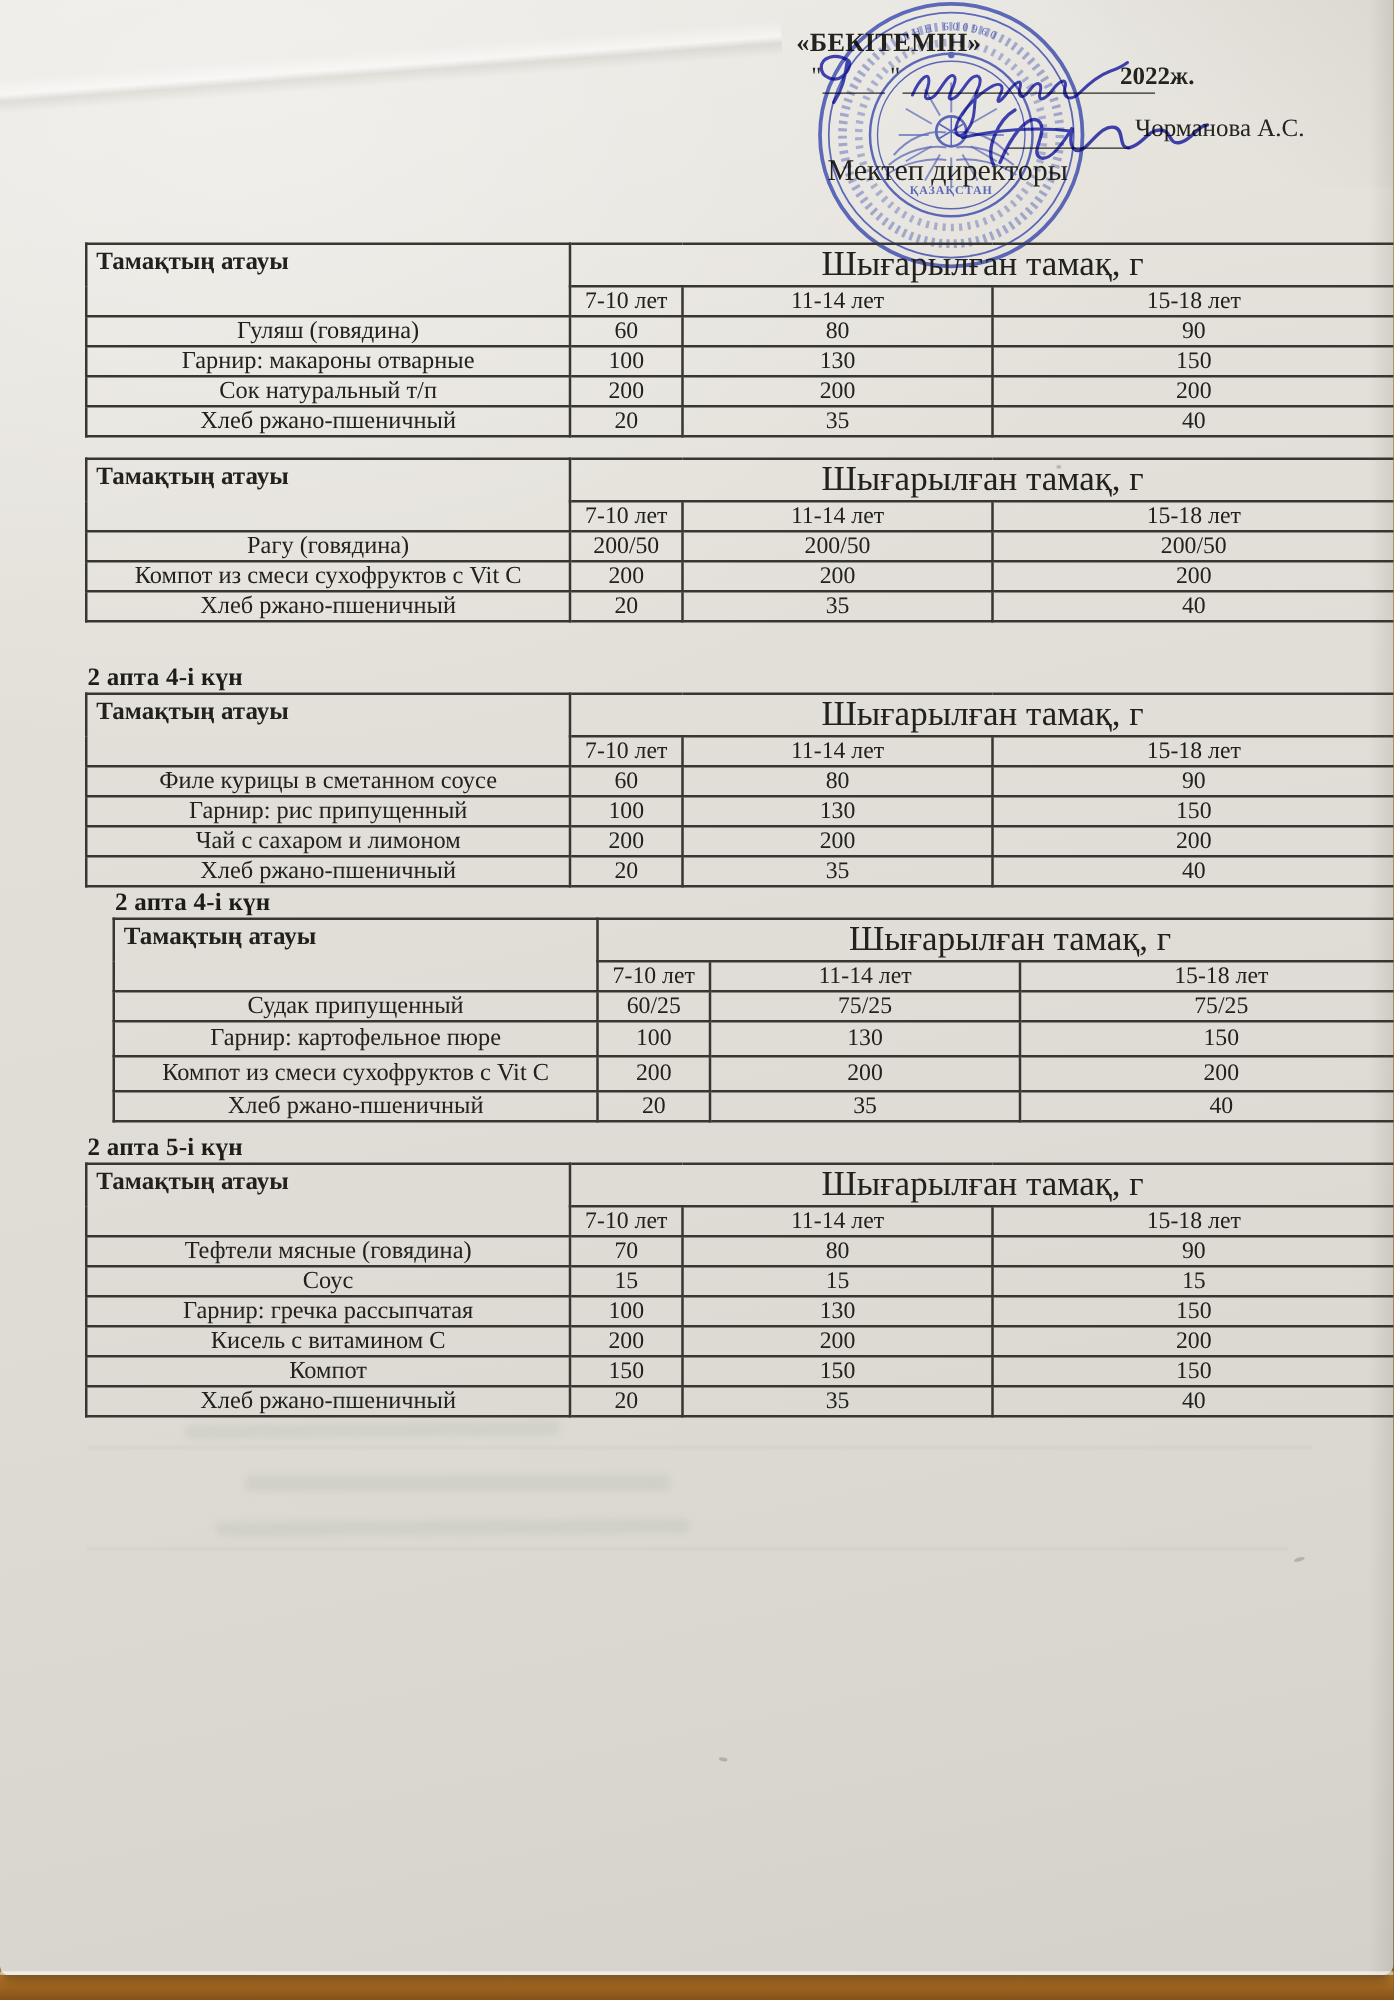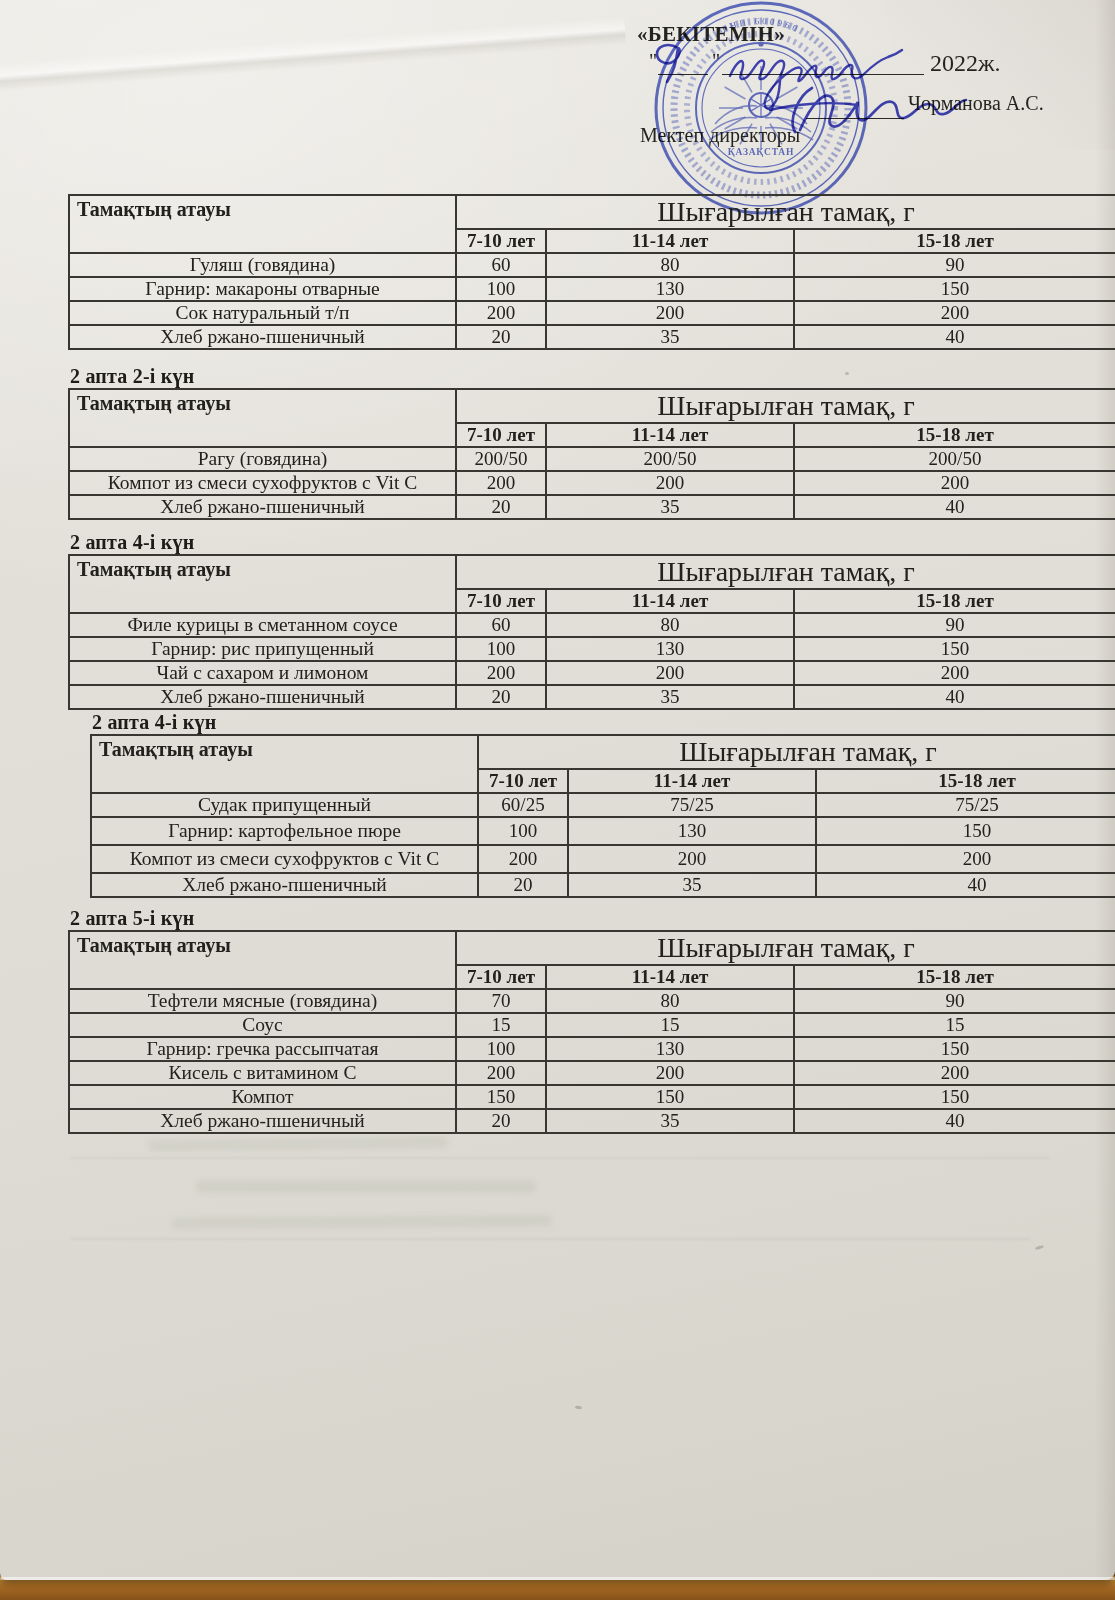--- a/index.html
+++ b/index.html
@@ -25,35 +25,35 @@
   .corner-tr{position:absolute;right:0;top:0;width:280px;height:150px;
          background:linear-gradient(215deg,rgba(120,112,96,0.10),rgba(120,112,96,0) 60%);}
   
   .approve{position:absolute;left:637px;top:22px;font-weight:bold;font-size:21px;color:#24231f;letter-spacing:0.3px;}
   .qmark{position:absolute;font-size:20px;color:#2a2925;}
   .q1{left:649px;top:50px;}
   .q2{left:712px;top:50px;}
   .uline{position:absolute;border-bottom:1.8px solid #2b2a26;}
   .u-day{left:658px;top:52px;width:50px;height:22px;}
   .u-month{left:722px;top:52px;width:202px;height:22px;}
-  .year{position:absolute;left:930px;top:50px;font-size:24px;color:#24231f;}
-  .director{position:absolute;left:640px;top:92px;font-size:20px;color:#24231f;margin-top:32px;}
+  .year{position:absolute;left:896px;top:50px;font-size:20px;color:#24231f;font-weight:bold;}
+  .director{position:absolute;left:662px;top:92px;font-size:24px;color:#24231f;margin-top:32px;}
   .u-sign{left:806px;top:94px;width:98px;height:24px;}
   .dname{position:absolute;left:908px;top:92px;font-size:20px;color:#24231f;}
   .stamp{position:absolute;left:645px;top:-8px;mix-blend-mode:multiply;filter:blur(0.35px);opacity:0.82;}
   .ink{position:absolute;left:600px;top:20px;mix-blend-mode:multiply;filter:blur(0.2px);}
   
   .section{position:absolute;left:68px;width:1047px;}
   .tbl-title{font-weight:bold;font-size:20px;color:#1d1c19;margin:0 0 1px 2px;line-height:21px;letter-spacing:0.2px;}
   table.menu{border-collapse:collapse;width:100%;table-layout:fixed;color:#22211d;}
   table.menu th,table.menu td{border:2px solid #383631;}
   table.menu th:last-child,table.menu td:last-child{border-right:none;}
   th.name-h{font-size:20px;font-weight:bold;text-align:left;padding:2px 7px;vertical-align:top;}
   th.group-h{font-size:28px;font-weight:normal;text-align:center;height:28px;vertical-align:middle;padding:0;}
-  th.age-h{font-size:19px;font-weight:bold;text-align:center;height:22px;padding:0;}
+  th.age-h{font-size:19px;font-weight:normal;text-align:center;height:22px;padding:0;}
   td.dname-c{font-size:19.5px;text-align:center;padding:0 7px;}
   td.val-c{font-size:19px;text-align:center;padding:0;}
   
   .ghost{position:absolute;background:rgba(122,134,112,0.11);filter:blur(3px);border-radius:4px;}
   .g1{left:148px;top:1138px;width:300px;height:12px;transform:rotate(-0.6deg);}
   .g2{left:196px;top:1180px;width:340px;height:13px;}
   .g3{left:172px;top:1216px;width:380px;height:12px;transform:rotate(-0.4deg);}
   .gl{position:absolute;height:2px;background:rgba(110,118,100,0.08);filter:blur(1px);}
   .gl1{left:70px;top:1157px;width:980px;}
   .gl2{left:70px;top:1238px;width:960px;}
@@ -178,21 +178,20 @@
               <tr style="height: 23px;">
                 <td class="dname-c">Хлеб ржано-пшеничный</td>
                 <td class="val-c">20</td>
                 <td class="val-c">35</td>
                 <td class="val-c">40</td>
               </tr>
             </tbody>
           </table>
         </div>
         <div class="section" style="top: 366px;">
-          <div class="tbl-title">2 апта 2-і күн</div>
           <table class="menu">
             <colgroup>
               <col style="width:387px">
               <col style="width:90px">
               <col style="width:248px">
               <col>
             </colgroup>
             <thead>
               <tr>
                 <th class="name-h" rowspan="2">Тамақтың атауы</th>

